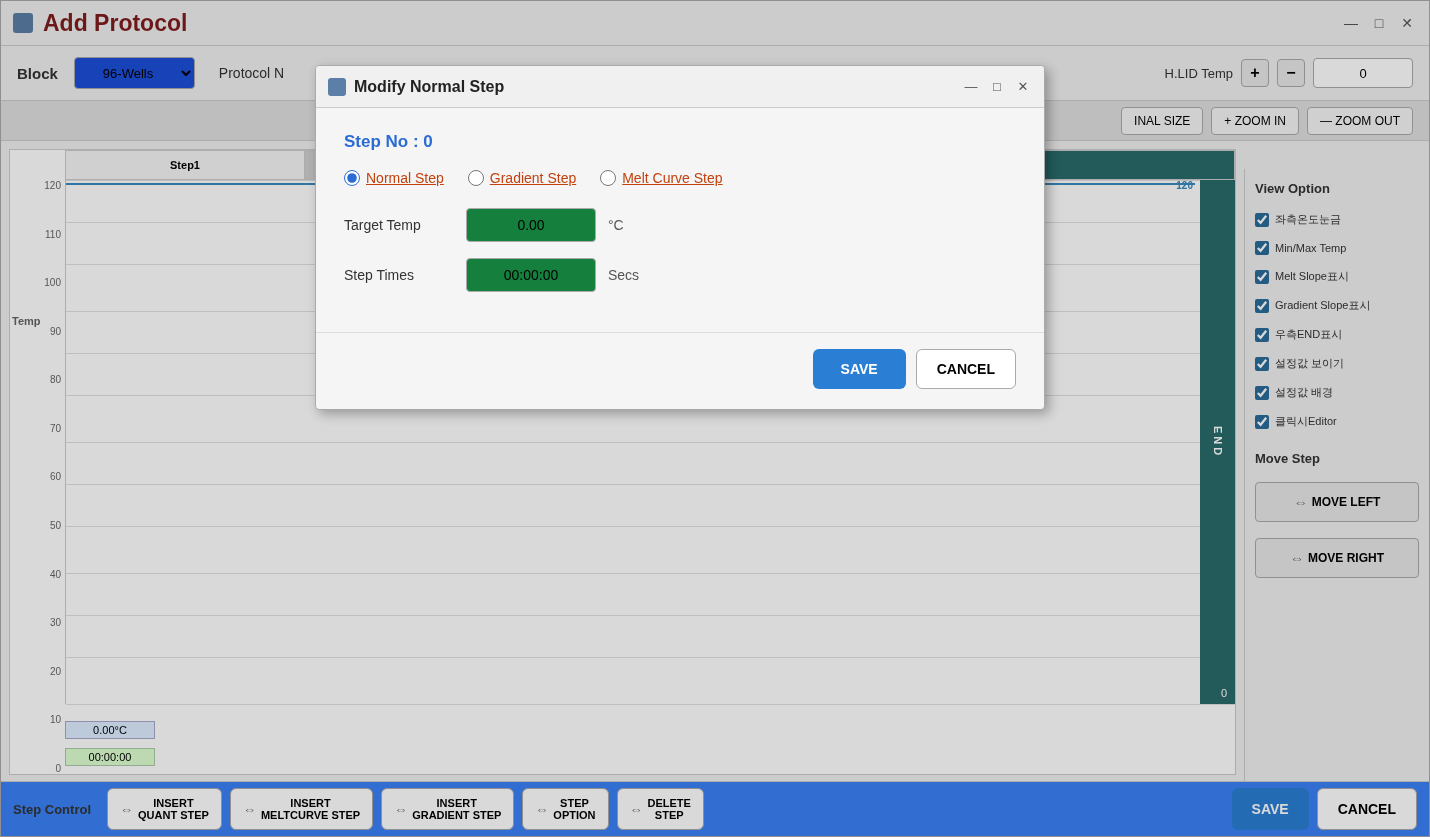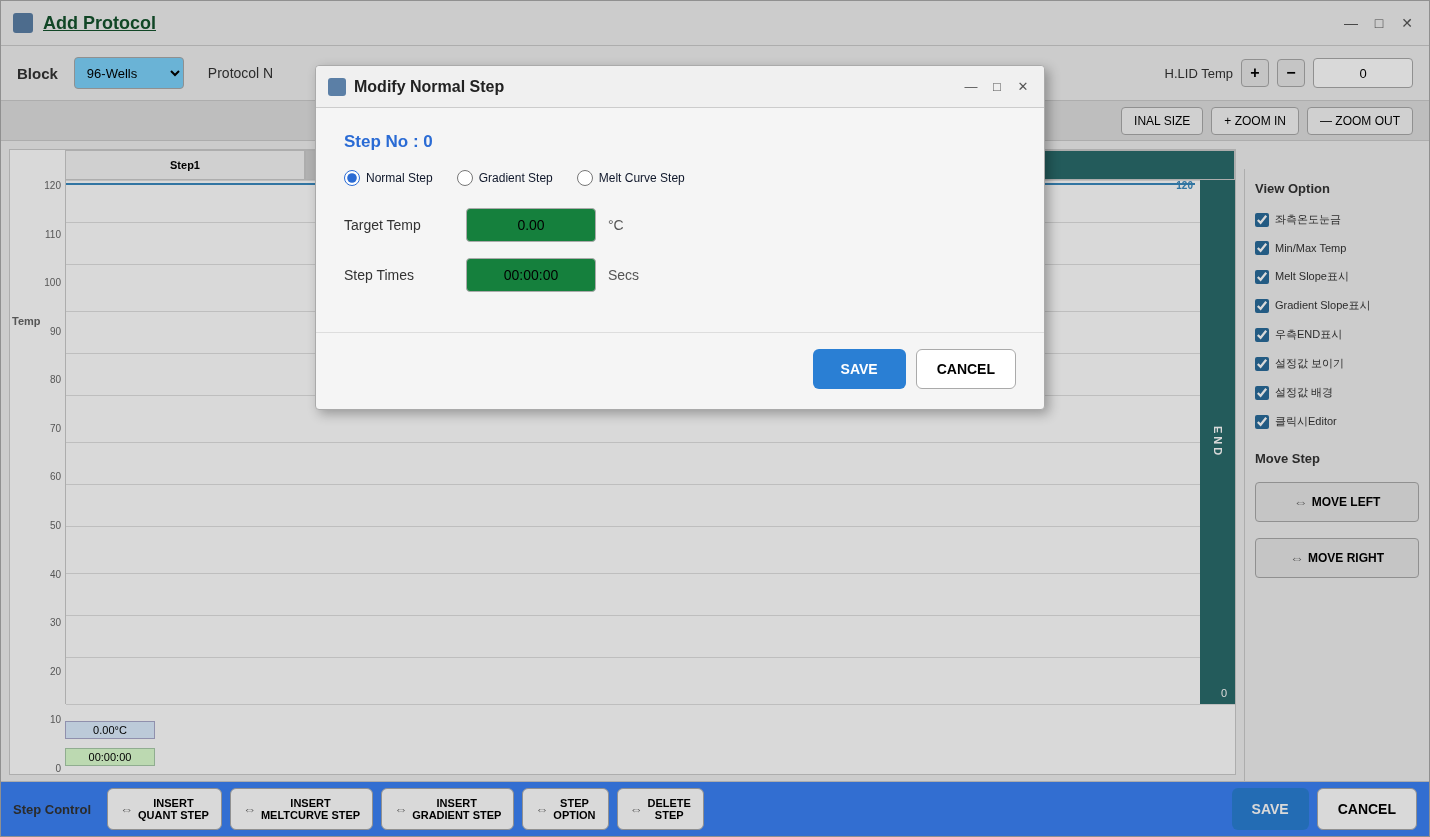--- a/index.html
+++ b/index.html
@@ -11,36 +11,36 @@
       background: #f0f0f0; border: 1px solid #aaa;
     }
     .title-bar {
       height: 45px; background: #f0f0f0; border-bottom: 1px solid #ccc;
       display: flex; align-items: center; padding: 0 12px; gap: 10px;
     }
     .title-icon {
       width: 20px; height: 20px; background: #5b7fa6; border-radius: 3px;
       display: flex; align-items: center; justify-content: center;
     }
-    .title-text { font-size: 18px; font-weight: 600; color: #14532d; text-decoration: underline; }
+    .title-text { font-size: 23px; font-weight: 600; color: #7f1d1d; }
     .window-controls { margin-left: auto; display: flex; gap: 8px; }
     .win-btn {
       width: 20px; height: 20px; border: none; background: transparent;
       cursor: pointer; font-size: 14px; color: #555; display: flex; align-items: center; justify-content: center;
     }
 
     
     .header-bar {
       height: 55px; background: #f0f0f0; border-bottom: 1px solid #ccc;
       display: flex; align-items: center; padding: 0 16px; gap: 16px;
     }
     .block-label { font-size: 15px; font-weight: 600; color: #333; }
     .block-select {
-      height: 32px; padding: 0 8px; border: 1px solid #aaa; border-radius: 4px;
-      background: #7dd3fc; font-size: 13px; min-width: 110px;
+      height: 32px; padding: 0 24px; border: 1px solid #aaa; border-radius: 4px;
+      background: #1d4ed8; font-size: 13px; min-width: 110px;
     }
     .protocol-label { font-size: 14px; color: #333; margin-left: 8px; }
     .header-right { margin-left: auto; display: flex; align-items: center; gap: 8px; }
     .hlid-label { font-size: 13px; color: #333; }
     .hlid-input {
       width: 100px; height: 30px; border: 1px solid #aaa; border-radius: 4px;
       text-align: center; font-size: 13px;
     }
     .plus-btn, .minus-btn {
       width: 28px; height: 28px; border: 1px solid #aaa; border-radius: 4px;
@@ -161,21 +161,21 @@
     }
     .modal-body { padding: 24px 28px; }
     .step-no {
       font-size: 17px; font-weight: 700; color: #2a6bd4; margin-bottom: 18px;
     }
     .radio-row {
       display: flex; align-items: center; gap: 24px; margin-bottom: 22px;
     }
     .radio-item { display: flex; align-items: center; gap: 6px; cursor: pointer; }
     .radio-input { width: 16px; height: 16px; accent-color: #2a6bd4; }
-    .radio-label { font-size: 12px; color: #0f172a; }
+    .radio-label { font-size: 14px; color: #c2410c; text-decoration: underline; }
     .form-row {
       display: flex; align-items: center; gap: 12px; margin-bottom: 16px;
     }
     .form-label { font-size: 14px; color: #333; width: 110px; }
     .form-input {
       width: 130px; height: 34px; border: 1px solid #aaa; border-radius: 4px;
       text-align: center; font-size: 14px; background: #15803d; padding: 0 6px;
     }
     .form-unit { font-size: 14px; color: #555; }
     .modal-footer {

